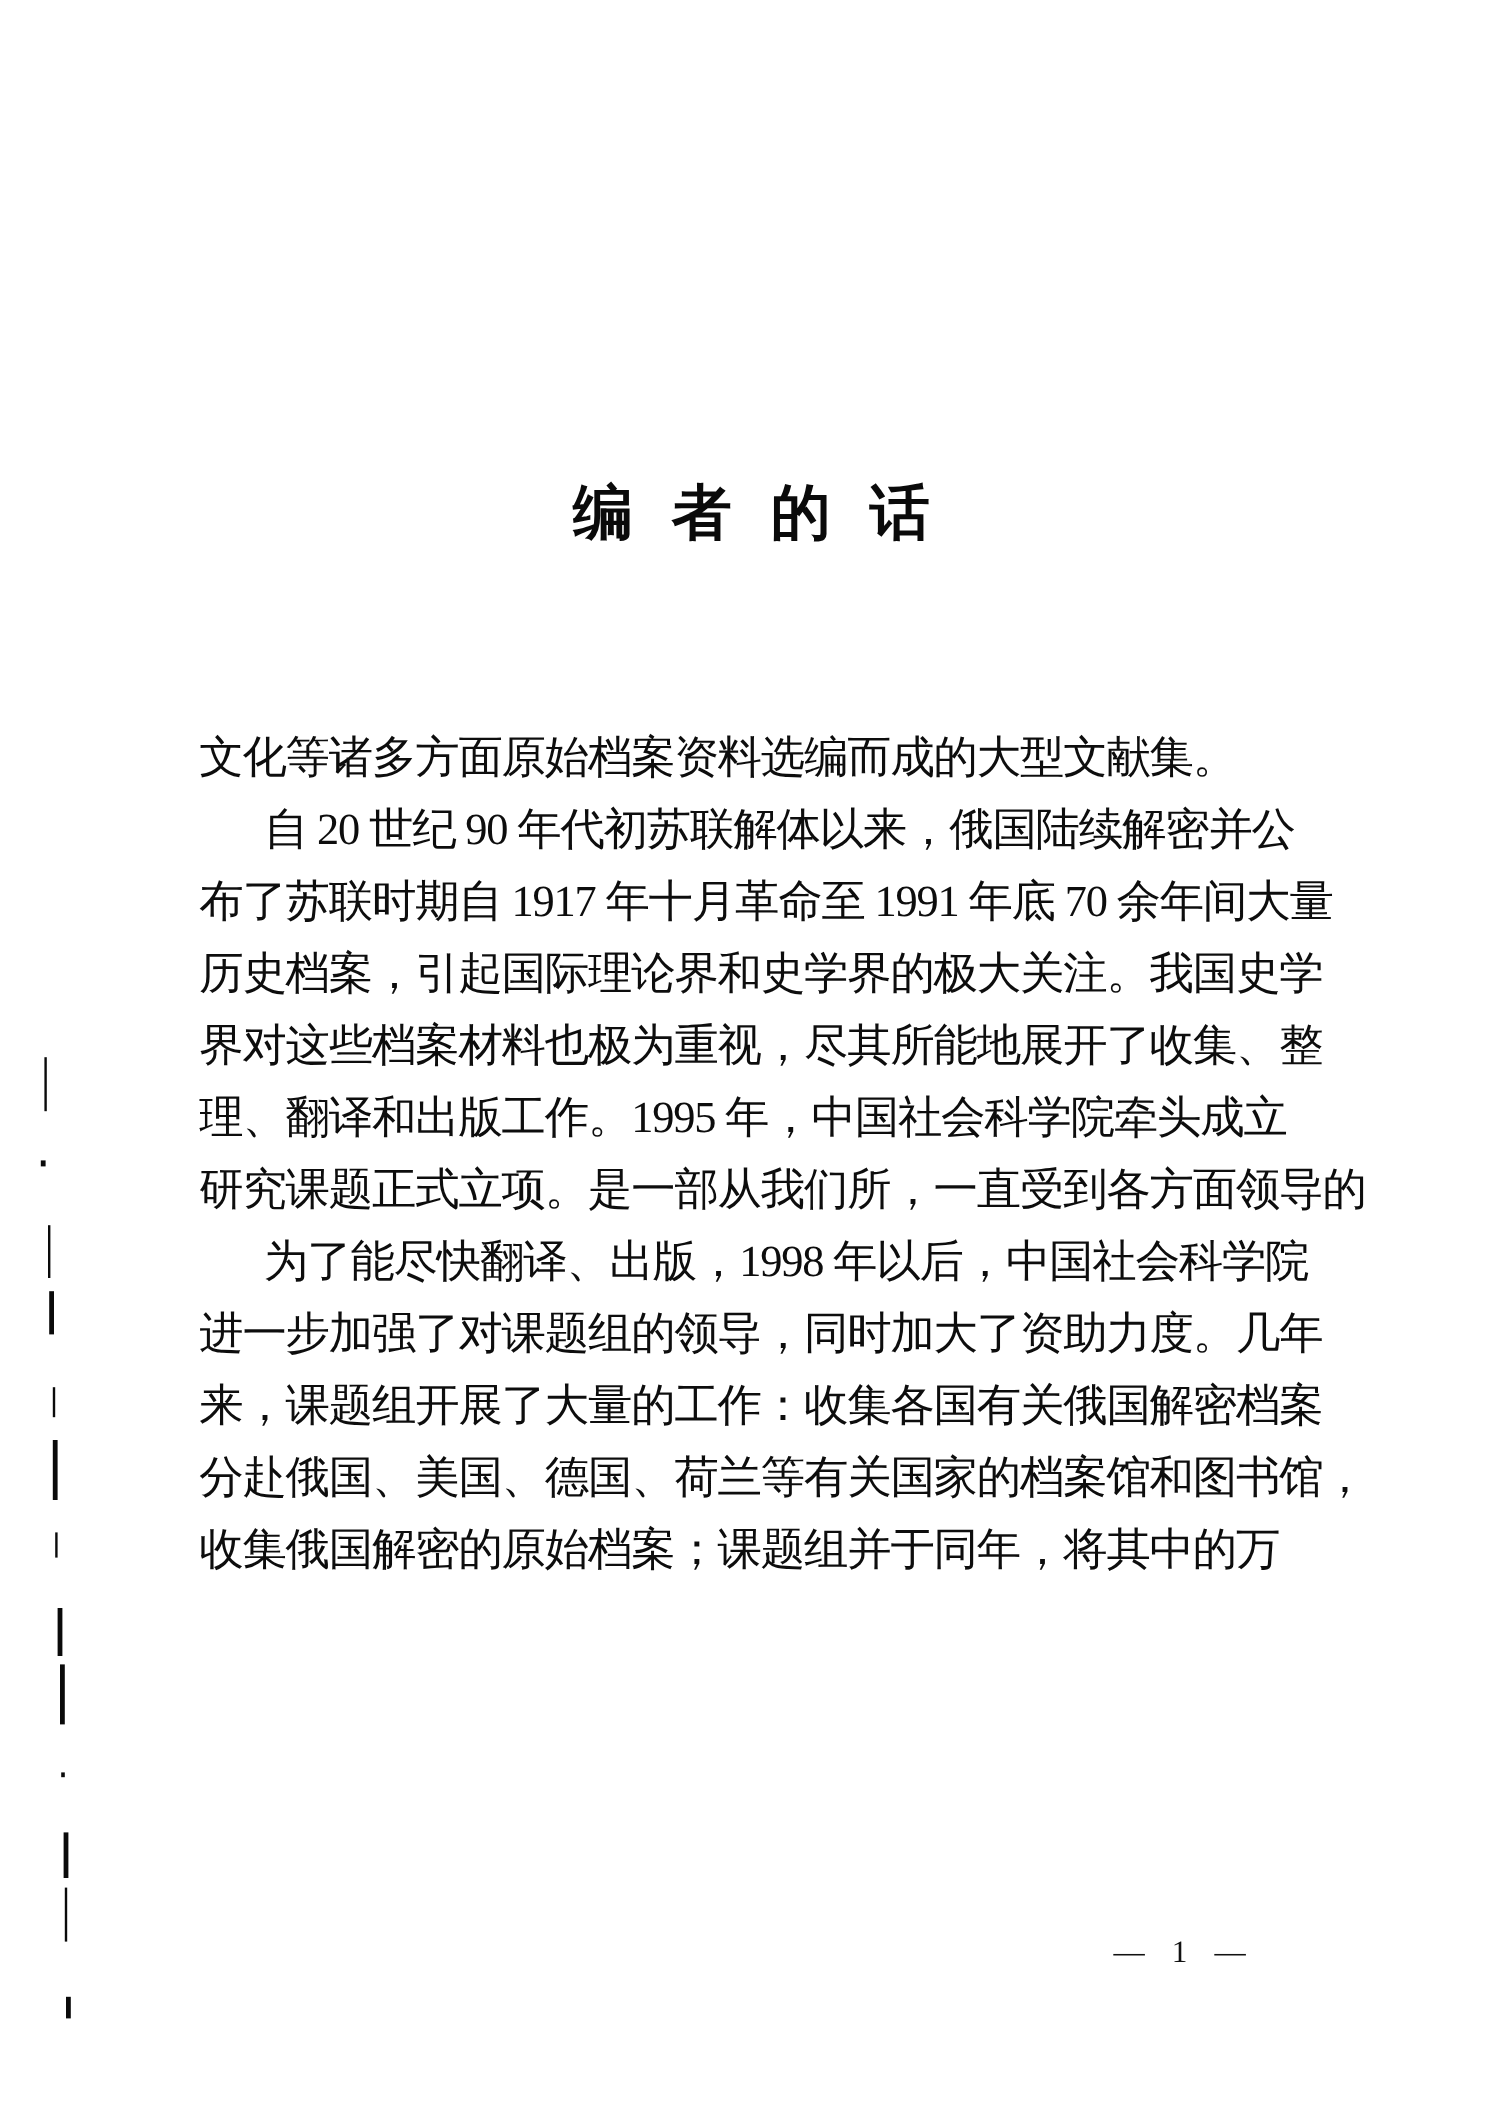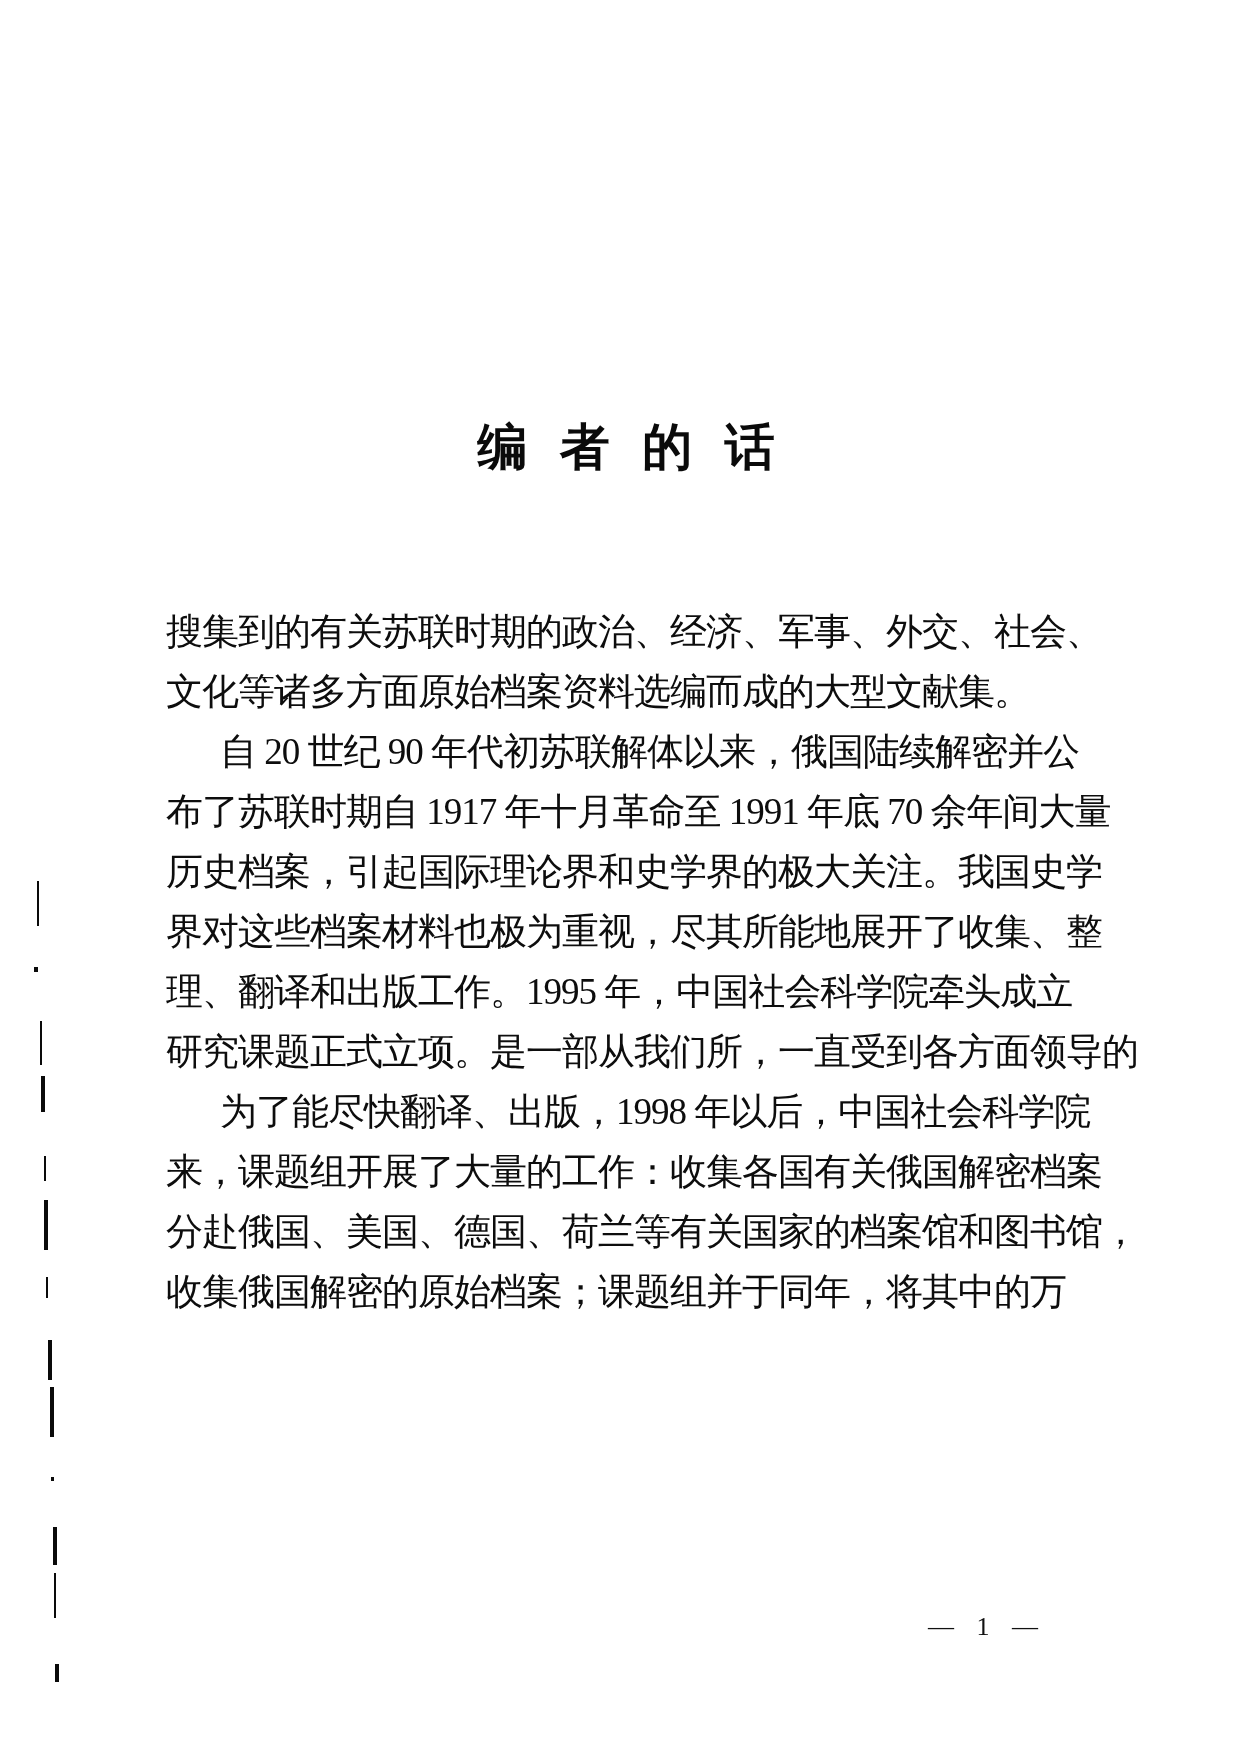--- a/index.html
+++ b/index.html
@@ -11,21 +11,21 @@
     position: relative;
     width: 1240px;
     height: 1753px;
     background: #ffffff;
     overflow: hidden;
     font-family: "Liberation Serif", "DejaVu Serif", serif;
     color: #0d0d0d;
   }
   .title {
     position: absolute;
-    top: 418px;
+    top: 398px;
     left: 196px;
     width: 870px;
     margin: 0;
     text-align: center;
     font-size: 50px;
     font-weight: bold;
     letter-spacing: 10px;
     line-height: 58px;
     color: #0a0a0a;
     white-space: nowrap;
@@ -68,29 +68,29 @@
   }
 </style>
 </head>
 <body>
 
 <div class="page">
 
   <h1 class="title">编 者 的 话</h1>
 
   <div class="body-text" id="body-lines">
-      <div class="line">搜集到的有关苏联时期的政治、经济、军事、外交、社会、</div>
       <div class="line nat">文化等诸多方面原始档案资料选编而成的大型文献集。</div>
       <div class="line ind">自 20 世纪 90 年代初苏联解体以来，俄国陆续解密并公</div>
       <div class="line">布了苏联时期自 1917 年十月革命至 1991 年底 70 余年间大量</div>
       <div class="line">历史档案，引起国际理论界和史学界的极大关注。我国史学</div>
       <div class="line">界对这些档案材料也极为重视，尽其所能地展开了收集、整</div>
       <div class="line">理、翻译和出版工作。1995 年，中国社会科学院牵头成立</div>
       <div class="line">研究课题正式立项。是一部从我们所，一直受到各方面领导的</div>
       <div class="line ind">为了能尽快翻译、出版，1998 年以后，中国社会科学院</div>
+      <div class="line">进一步加强了对课题组的领导，同时加大了资助力度。几年</div>
       <div class="line">来，课题组开展了大量的工作：收集各国有关俄国解密档案</div>
       <div class="line">分赴俄国、美国、德国、荷兰等有关国家的档案馆和图书馆，</div>
       <div class="line">收集俄国解密的原始档案；课题组并于同年，将其中的万</div>
     </div>
 
   <div class="footer">— 1 —</div>
 
   <div id="margin-marks">
       <div class="mark" style="left: 37px; top: 881px; width: 2px; height: 45px;"></div>
       <div class="mark" style="left: 34px; top: 967px; width: 4px; height: 5px;"></div>

